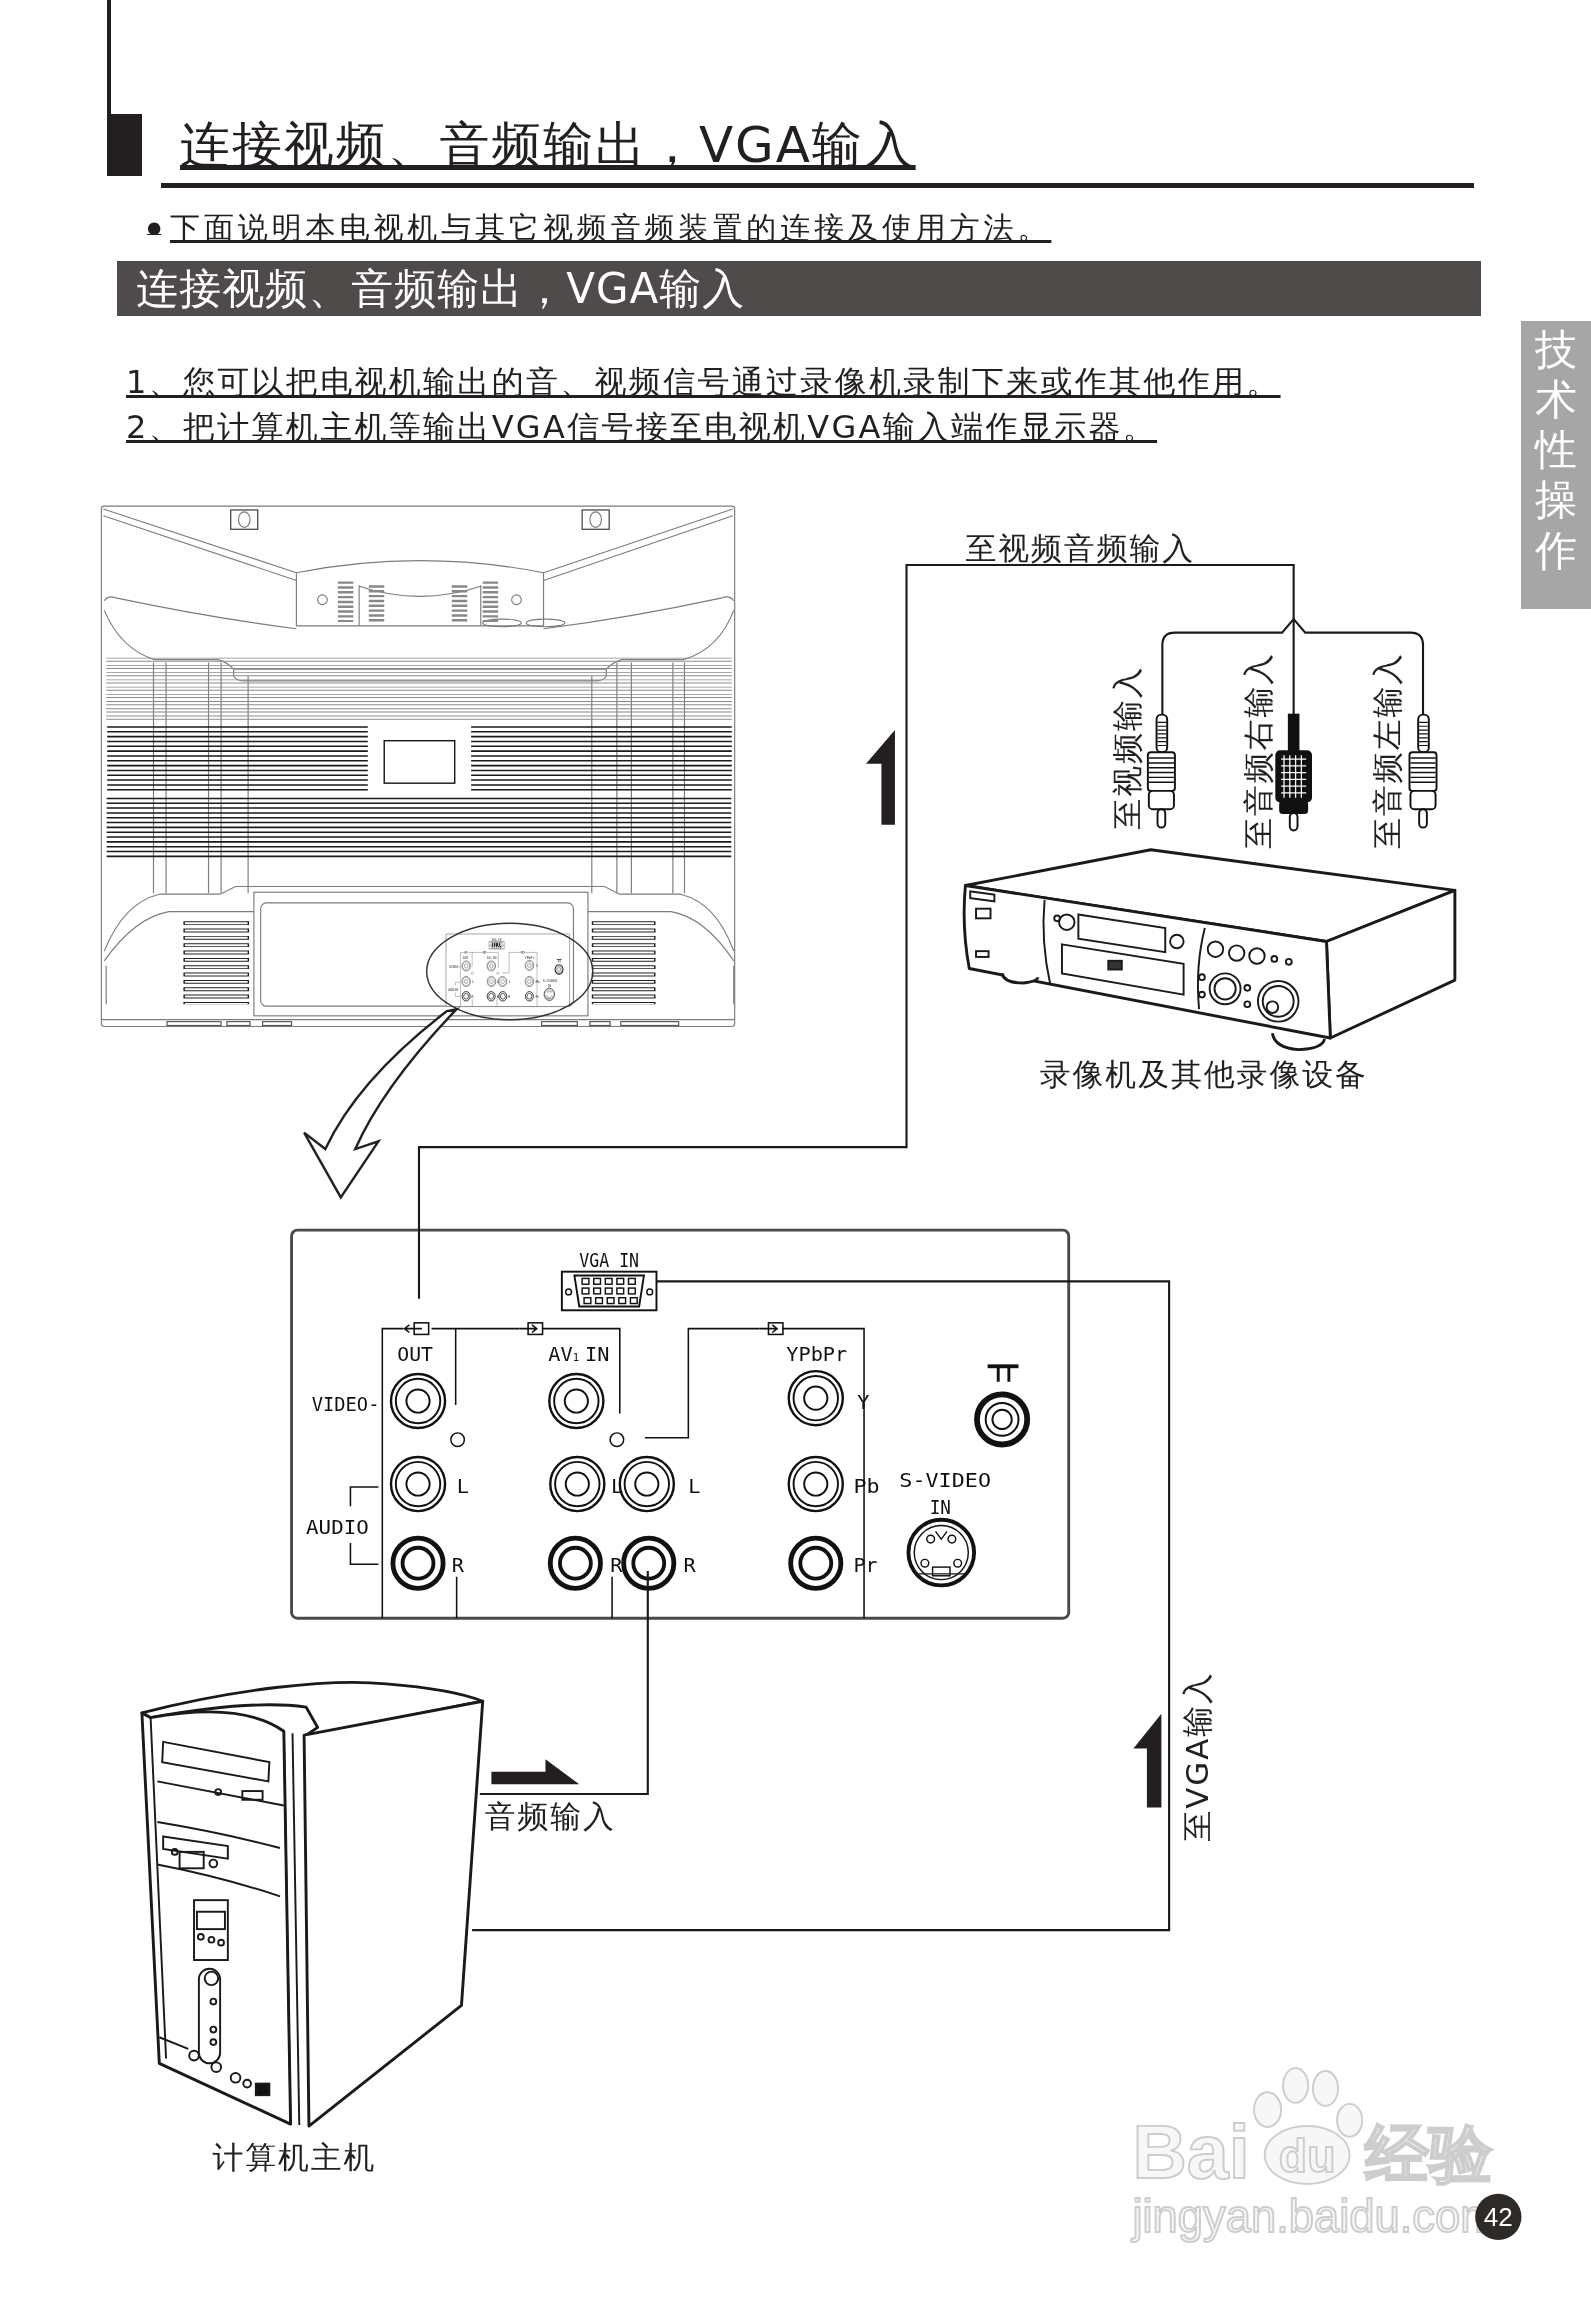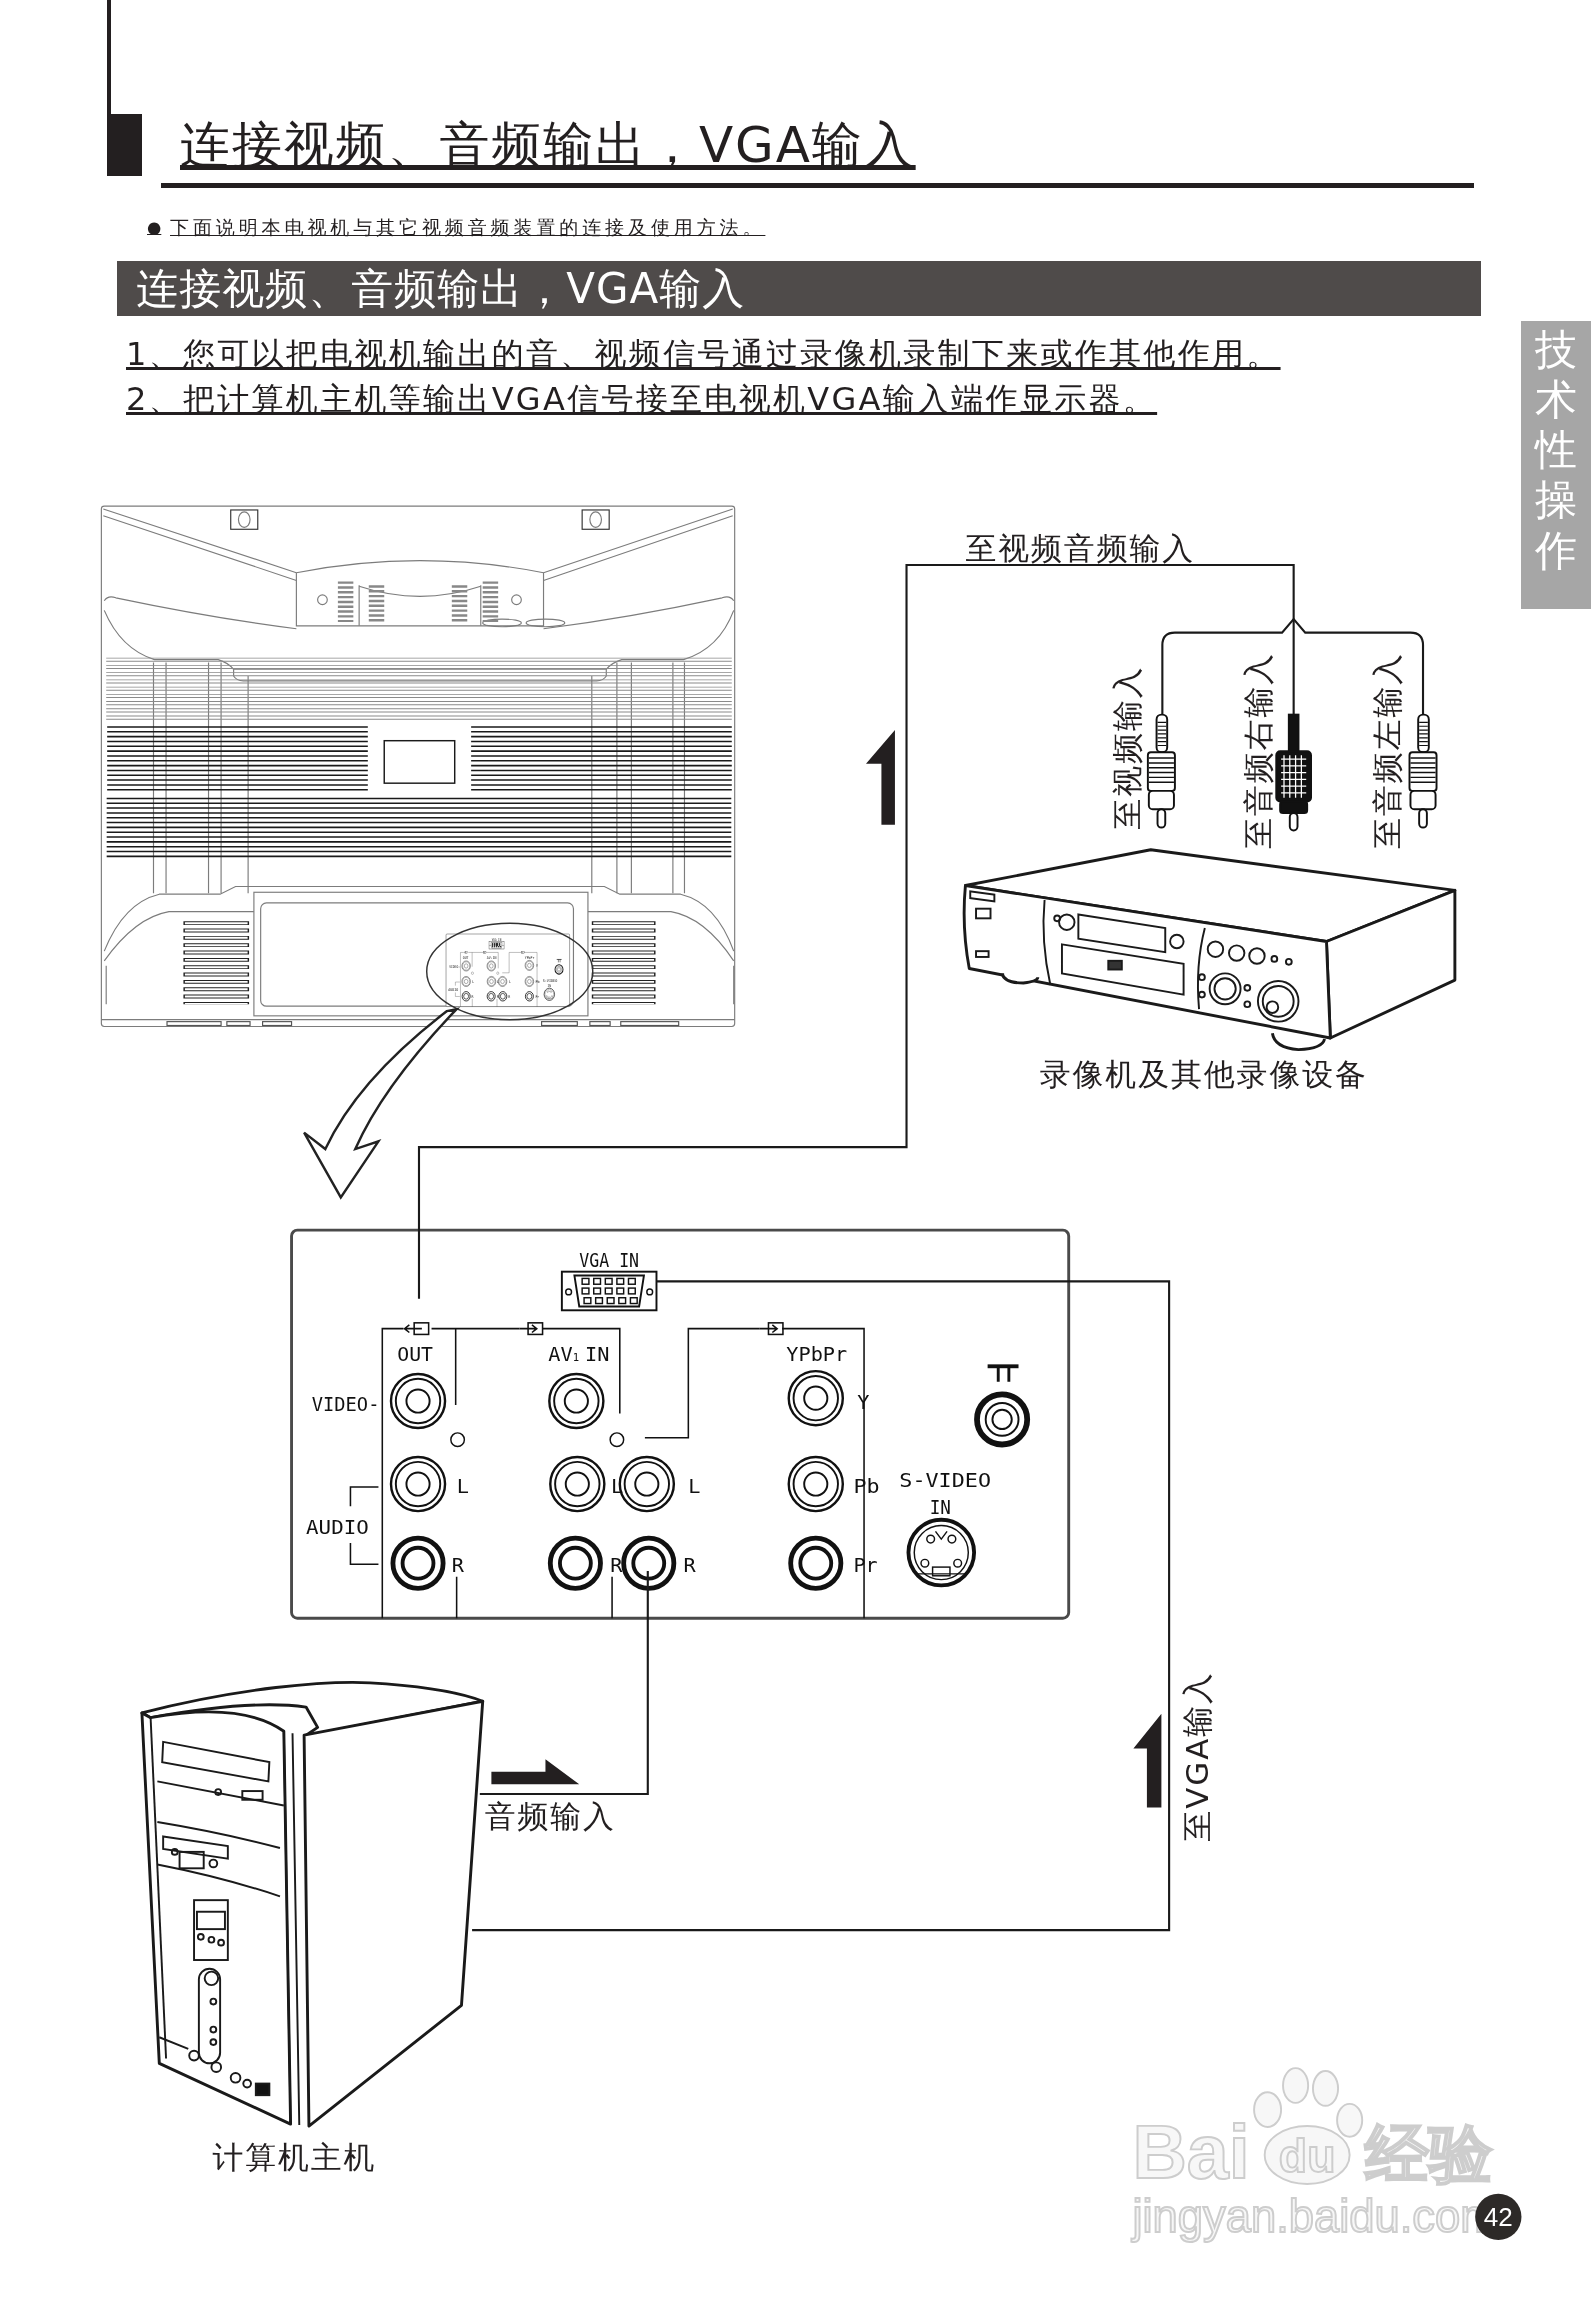--- a/index.html
+++ b/index.html
@@ -4,24 +4,24 @@
 <style>
 html,body{margin:0;padding:0;background:#ffffff;}
 body{width:1591px;height:2302px;position:relative;overflow:hidden;font-family:"DejaVu Sans",sans-serif;color:var(--c-text,#231f20);}
 .abs{position:absolute;text-decoration:underline;}
 #title-rule{left:107px;top:0;width:3.9px;height:176px;background:var(--c-text,#231f20);}
 #title-block{left:107px;top:114px;width:35px;height:62px;background:var(--c-text,#231f20);}
 #title{left:180px;top:114px;height:62px;line-height:62px;font-size:50px;letter-spacing:1.9px;white-space:nowrap;}
 #title-underline{left:161px;top:183px;width:1313px;height:4.8px;background:var(--c-text,#231f20);}
 #intro{left:147px;top:210px;height:35px;line-height:35px;white-space:nowrap;display:flex;align-items:center;}
 #intro-bullet{font-size:16.4px;margin-right:8.7px;}
-#intro-text{font-size:19px;letter-spacing:3.9px;}
+#intro-text{font-size:30px;letter-spacing:3.9px;}
 #section-bar{left:117px;top:261px;width:1364px;height:55px;background:var(--c-section_bar,#4f4b4a);}
 #section-title{position:absolute;left:19.3px;top:0;line-height:55px;font-size:42px;color:#ffffff;letter-spacing:1px;white-space:nowrap;}
-.step{left:126px;font-size:32px;letter-spacing:2.3px;white-space:nowrap;height:39px;line-height:39px;}
+.step{left:126px;font-size:32px;letter-spacing:2.3px;white-space:nowrap;height:39px;line-height:39px;margin-top:28px;}
 #step-1{top:335px;}
 #step-2{top:380px;}
 #side-tab{left:1521px;top:321px;width:70px;height:288px;background:var(--c-side_tab,#a6a6a6);}
 #side-tab .ch{position:absolute;left:0;width:70px;text-align:center;color:#ffffff;font-size:42px;height:50px;line-height:50px;}
 svg#diagram{position:absolute;left:0;top:0;}
 .t-cn{font-family:"DejaVu Sans",sans-serif;font-size:32px;letter-spacing:2px;fill:var(--c-text,#231f20);}
 .t-pl{font-family:"DejaVu Sans Mono",monospace;font-size:21px;fill:#111111;}
 .tvline{fill:none;stroke:#7c7c7c;stroke-width:1.2;}
 .panel-border{fill:#ffffff;stroke:var(--c-panel_border,#4a4a4a);stroke-width:3;}
 .cable{fill:none;stroke:#1a1a1a;stroke-width:2.2;}

